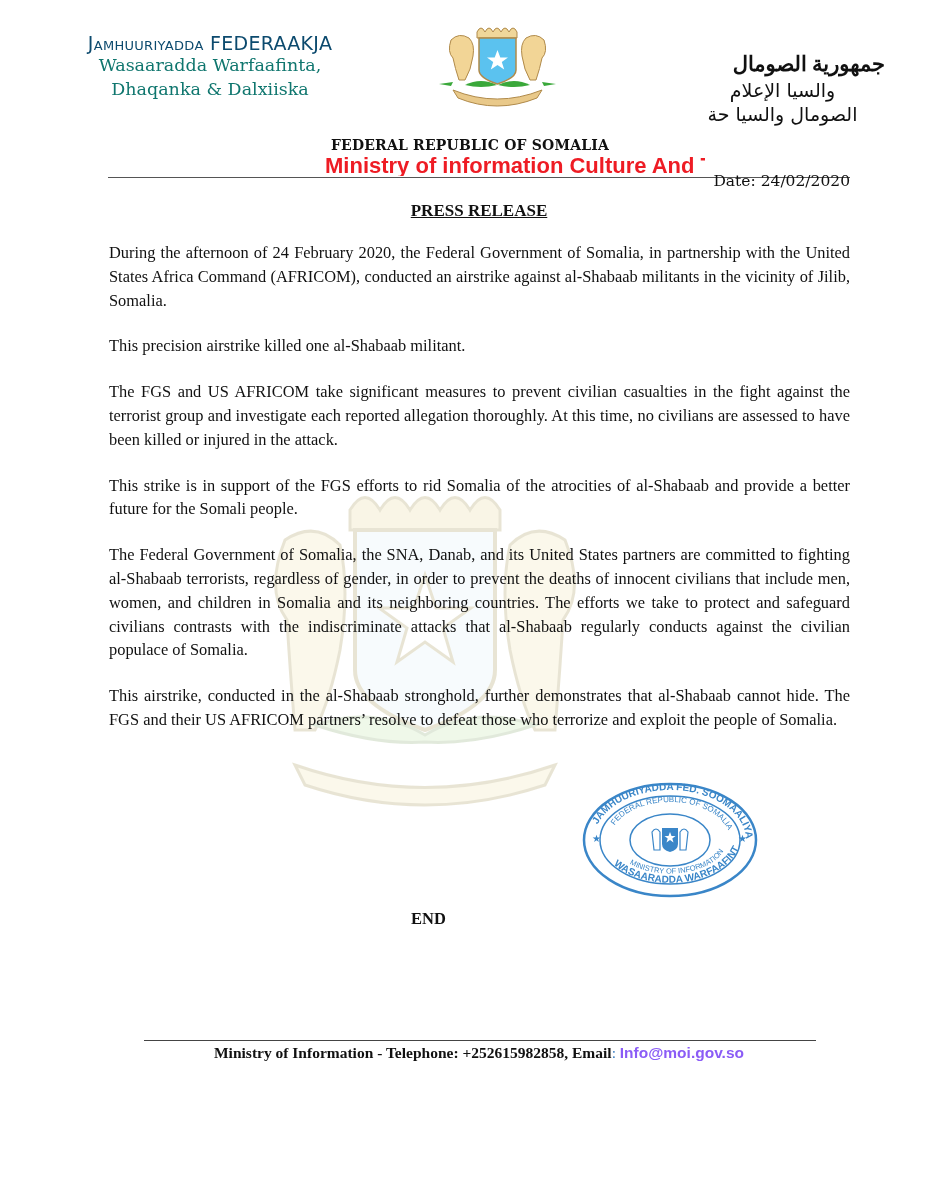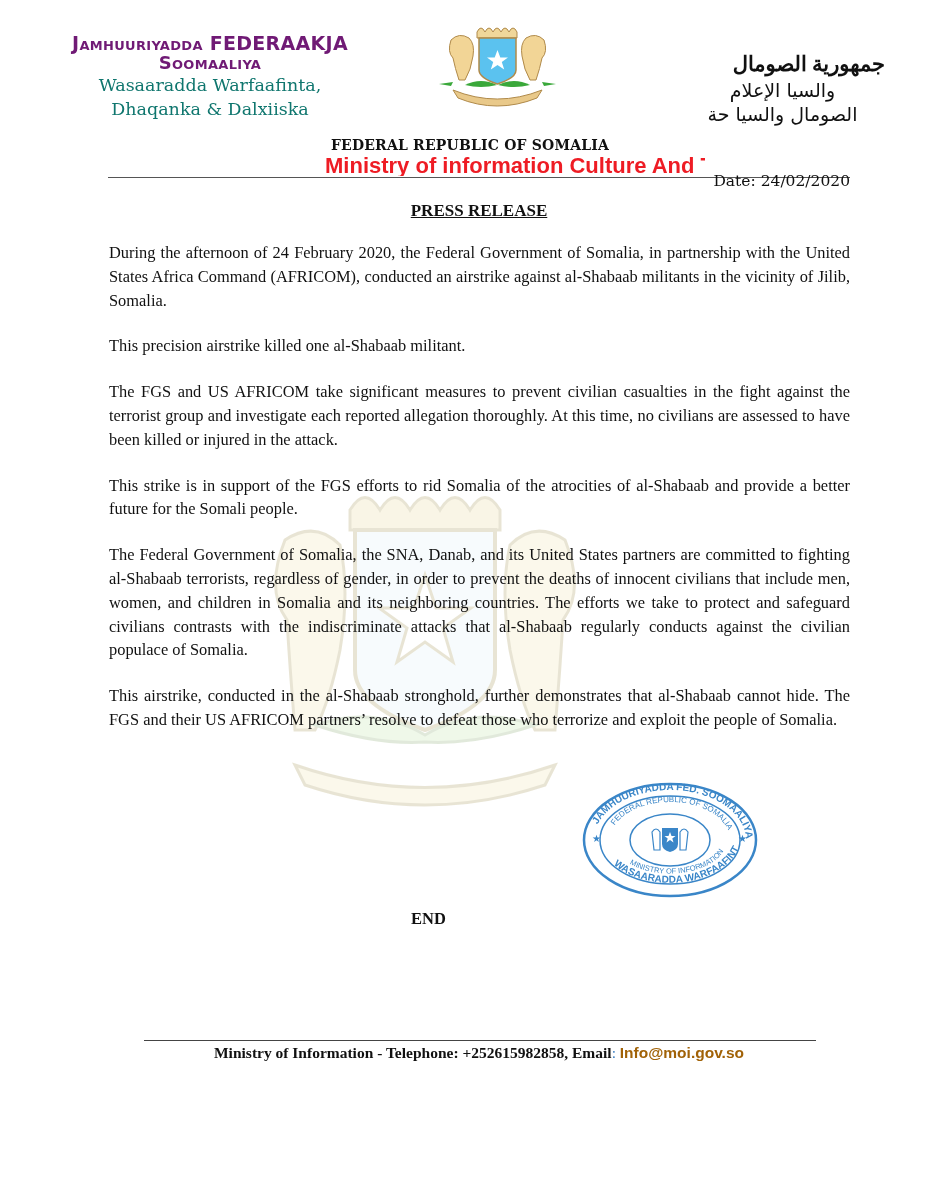--- a/index.html
+++ b/index.html
@@ -1,19 +1,19 @@
 <!DOCTYPE html>
 <html><head>
 <meta charset="utf-8">
 <style>
   html, body { margin: 0; padding: 0; background: #ffffff; }
   body { width: 928px; height: 1200px; position: relative; overflow: hidden; font-family: "Liberation Serif", serif; color: #111; }
 
   .header-left { position: absolute; left: 40px; top: 33px; width: 340px; text-align: center; }
-  .hl-caps { font-family: "DejaVu Sans", sans-serif; font-weight: bold; font-variant: small-caps; font-size: 18px; line-height: 20px; letter-spacing: 0.3px; color: #701a75; }
+  .hl-caps { font-family: "DejaVu Sans", sans-serif; font-weight: normal; font-variant: small-caps; font-size: 18px; line-height: 20px; letter-spacing: 0.3px; color: #0c4a6e; }
   .hl-caps.l1 { font-size: 19px; }
   .hl-serif { font-family: "DejaVu Serif", serif; font-size: 17.5px; line-height: 24px; color: #0f766e; }
 
   .emblem { position: absolute; left: 425px; top: 22px; width: 145px; height: 85px; }
 
   .header-right { position: absolute; left: 690px; top: 50px; width: 195px; text-align: right; direction: rtl; }
   .hr-1 { font-family: Liberation Serif, serif; font-weight: bold; font-size: 21px; line-height: 28px; }
   .hr-2 { font-family: "DejaVu Sans", sans-serif; font-size: 19px; line-height: 24px; text-align: center; padding-right: 10px; }
 
   .fed-title { position: absolute; left: 260px; top: 136px; width: 420px; text-align: center; font-family: "DejaVu Serif", serif; font-weight: bold; font-size: 14px; letter-spacing: 0.2px; line-height: 18px; }
@@ -26,29 +26,28 @@
 
   .body-text { position: absolute; left: 109px; top: 241px; width: 741px; }
   .para { margin: 0 0 22px 0; font-size: 16.4px; line-height: 23.8px; text-align: justify; }
 
   .stamp { position: absolute; left: 580px; top: 780px; width: 180px; height: 120px; }
 
   .end { position: absolute; left: 411px; top: 909px; font-weight: bold; font-size: 16.5px; line-height: 20px; }
 
   .footer-rule { position: absolute; left: 144px; top: 1040px; width: 672px; height: 1px; background: #444; }
   .footer { position: absolute; left: 0; width: 958px; top: 1043px; text-align: center; font-weight: bold; font-size: 15.5px; line-height: 20px; }
-  .footer .email { font-family: "Liberation Sans", sans-serif; color: #a16207; font-weight: bold; }
+  .footer .email { font-family: "Liberation Sans", sans-serif; color: #8b5cf6; font-weight: bold; }
   .footer .colon { color: #3a7dc0; font-weight: normal; }
 </style>
 </head>
 <body>
 
 <div class="header-left">
   <div class="hl-caps l1">Jamhuuriyadda FEDERAAKJA</div>
-  <div class="hl-caps">Soomaaliya</div>
   <div class="hl-serif">Wasaaradda Warfaafinta,</div>
   <div class="hl-serif">Dhaqanka &amp; Dalxiiska</div>
 </div>
 
 <div class="emblem">
   <svg width="145" height="85" viewBox="0 0 145 85">
 
     <path d="M28 68 Q72 86 117 68 L112 76 Q72 92 33 76 Z" fill="#e9c98a" stroke="#b08a4a" stroke-width="1"></path>
 
     <path d="M40 63 Q56 55 72 63 Q56 67 40 63 Z" fill="#3aa83a"></path>

